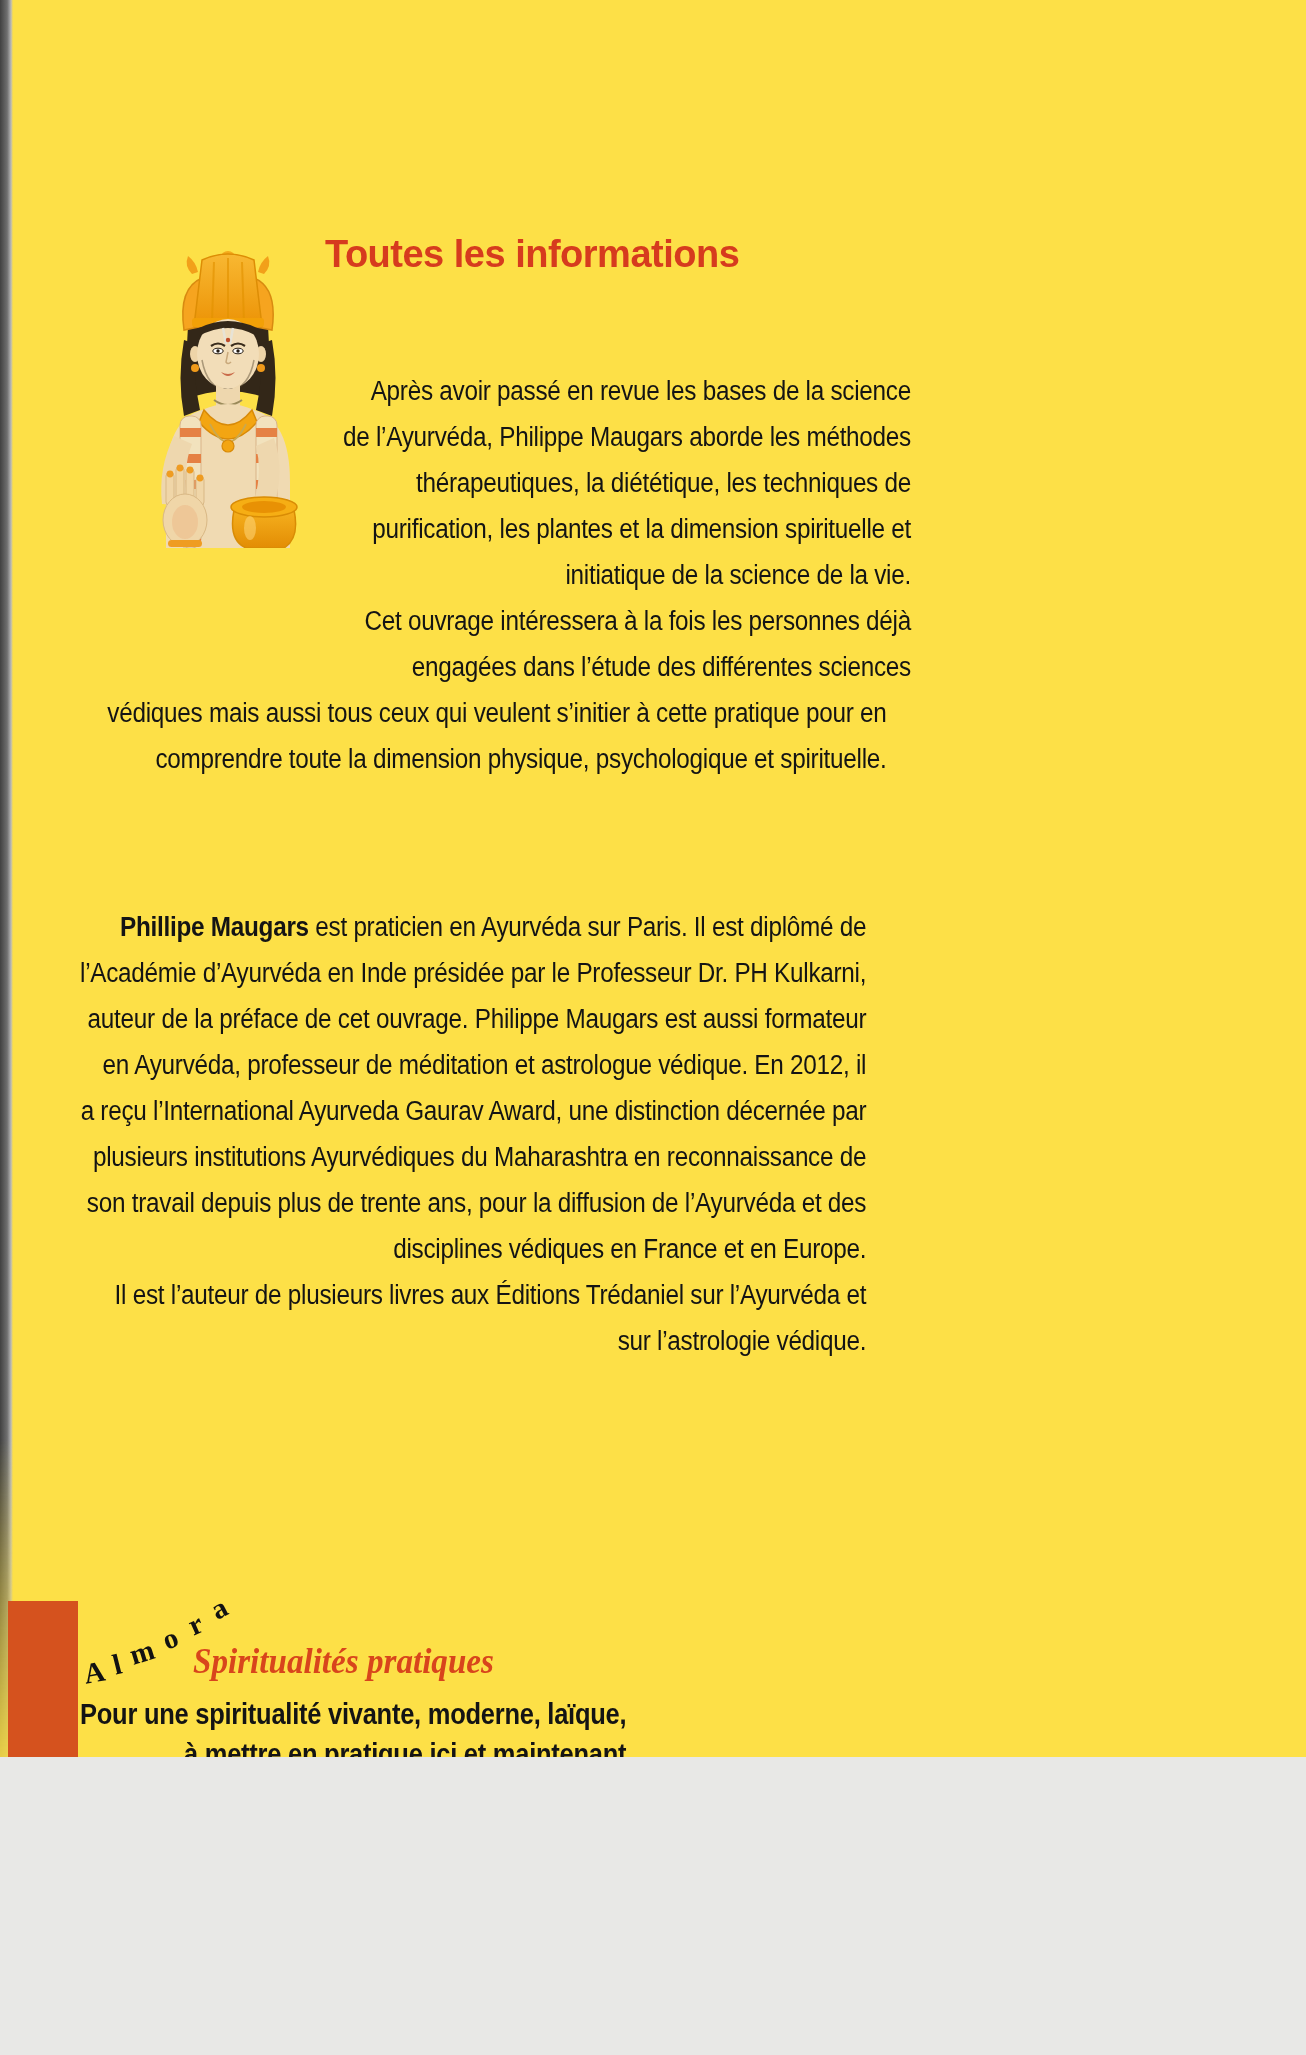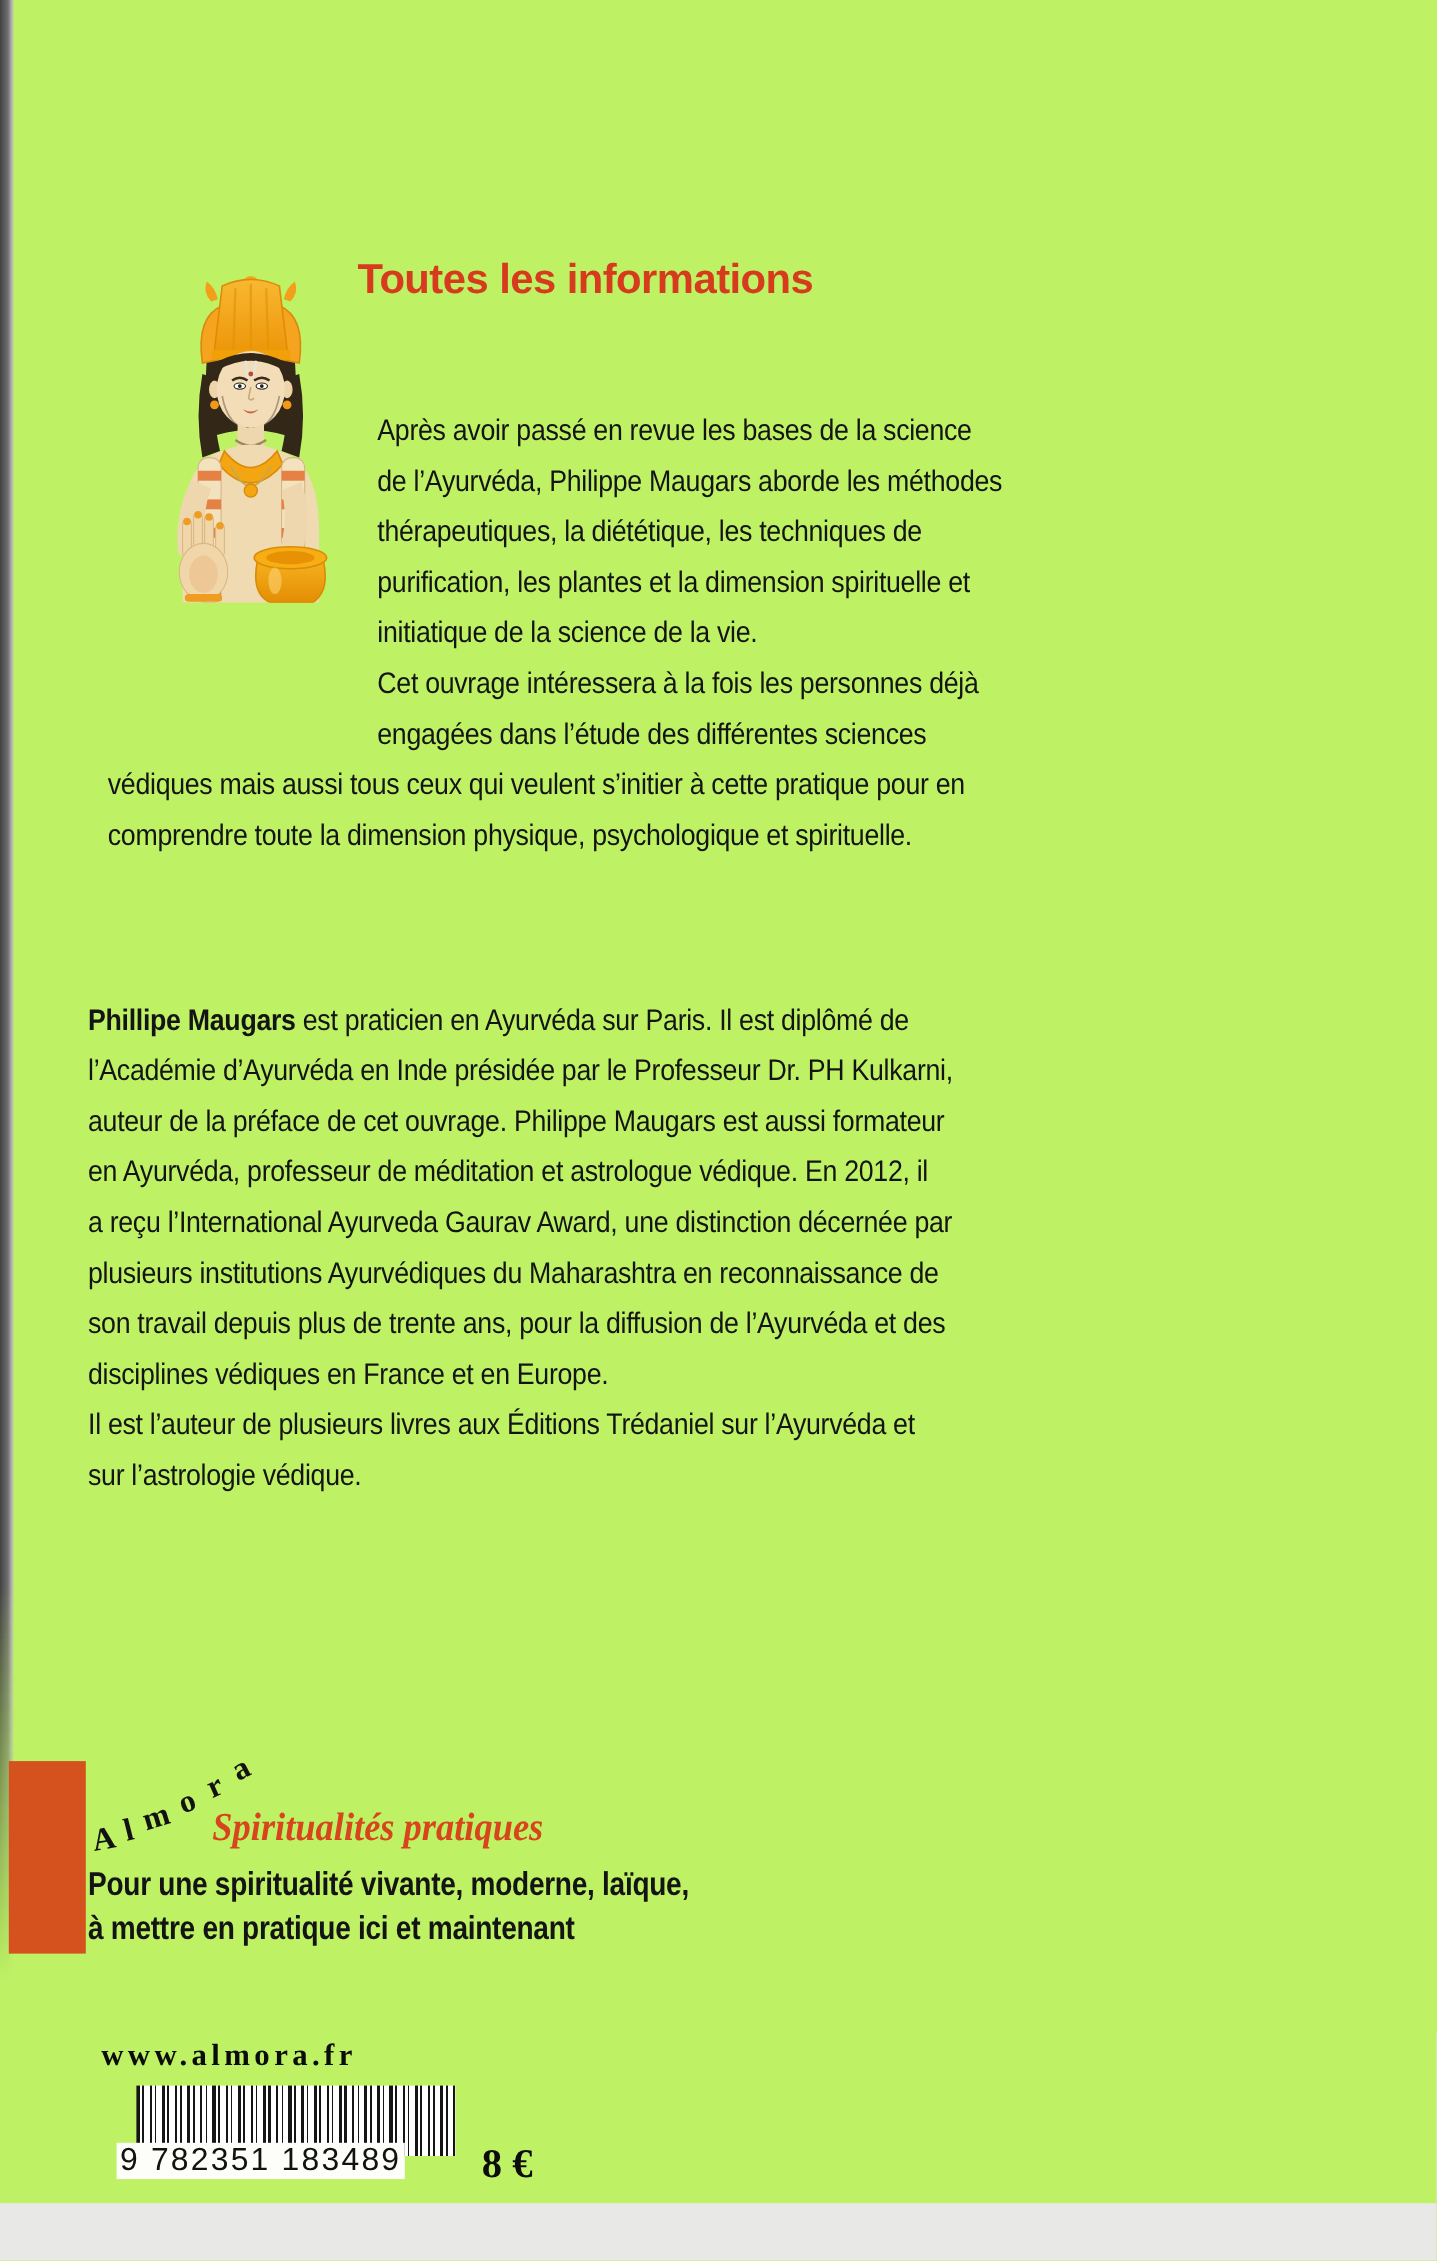--- a/index.html
+++ b/index.html
@@ -1,22 +1,23 @@
 <!DOCTYPE html>
 <html><head>
 <meta charset="utf-8">
 <style>
   html,body{margin:0;padding:0;background:#e8e8e6;}
   #cover{
     position:relative;
-    width:1306px;height:2003px;
-    background:#bef264;
+    width:1306px;height:1757px;
+    background:#fde047;
     overflow:hidden;
     font-family:"Liberation Sans",sans-serif;
     color:#141414;
+    text-align:right;
   }
   
   #edge-strip{
     position:absolute;left:0;top:0;width:13px;height:1800px;
     background:linear-gradient(to right,#414141 0%,#6f6f6f 55%,#b9b9b9 85%,rgba(255,255,255,0) 100%);
     -webkit-mask-image:linear-gradient(to bottom,#000 80%,transparent 100%);
     mask-image:linear-gradient(to bottom,#000 80%,transparent 100%);
   }
   
   #headline{

